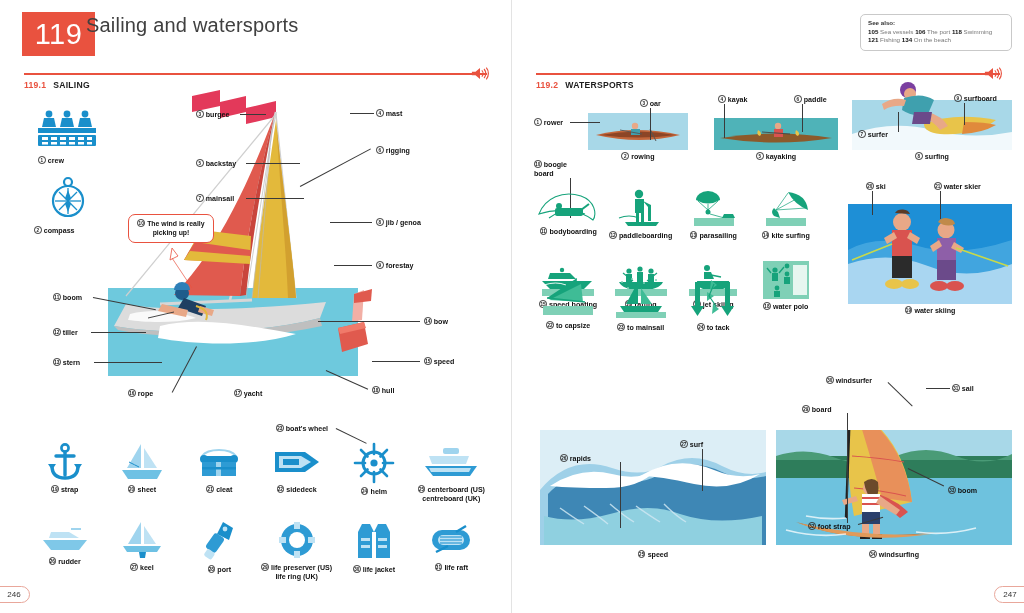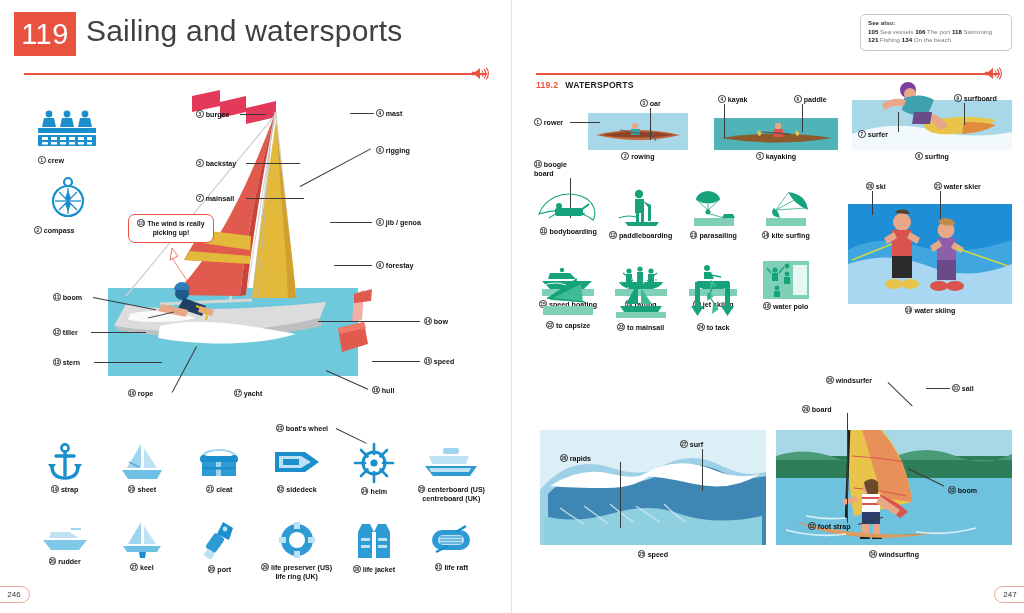--- a/index.html
+++ b/index.html
@@ -9,29 +9,29 @@
     background:#ffffff;
     position:relative;
     overflow:hidden;
   }
   .page { position:absolute; top:0; width:512px; height:613px; background:#fff; }
   .page-left  { left:0;  border-right:1px solid #e3e3e3; }
   .page-right { left:512px; }
 
   
   .chapter-badge{
-    position:absolute; left:14px; top:12px;
-    width:62px; height:44px; background:#E9523F;
+    position:absolute; left:22px; top:12px;
+    width:73px; height:44px; background:#E9523F;
     color:#fff; font-size:29px; font-weight:300;
     display:flex; align-items:center; justify-content:center;
     letter-spacing:.5px;
   }
   .chapter-title{
     position:absolute; left:86px; top:14px;
-    font-size:30px; font-weight:300; color:#404040; letter-spacing:.2px;
+    font-size:20px; font-weight:300; color:#404040; letter-spacing:.2px;
     white-space:nowrap;
   }
   .see-also{
     position:absolute; right:12px; top:14px; width:152px;
     border:1px solid #c9c9c9; border-radius:5px;
     padding:4px 6px 5px 7px; background:#fff;
   }
   .see-also .sa-title{ font-size:6.2px; font-weight:bold; color:#333; margin-bottom:1.5px; }
   .see-also .sa-line{ font-size:6.2px; color:#777; line-height:1.38; }
   .see-also .sa-num{ font-weight:bold; color:#111; }
@@ -88,20 +88,23 @@
   <div class="chapter-title">Sailing and watersports</div>
 
   <div class="section-head" style="top:73px;">
     <div class="section-rule"></div>
     <svg class="spk" viewBox="0 0 20 16">
       <path d="M1 6 h4 L10 2 v12 L5 10 H1 Z" fill="#E9523F"></path>
       <path d="M12 4.5 a5 5 0 0 1 0 7" stroke="#E9523F" stroke-width="1.3" fill="none"></path>
       <path d="M14.5 3 a7.5 7.5 0 0 1 0 10" stroke="#E9523F" stroke-width="1.3" fill="none"></path>
       <path d="M17 1.6 a10 10 0 0 1 0 12.8" stroke="#E9523F" stroke-width="1.3" fill="none"></path>
     </svg>
+    <div class="section-label">
+      <span class="sn">119.1</span><span>SAILING</span>
+    </div>
   </div>
 
   <div style="position:absolute;left:36px;top:108px;">
     <svg width="62" height="42" viewBox="0 0 62 42">
       <g fill="#1A8FCB">
         <circle cx="13" cy="6" r="3.4"></circle>
           <path d="M8 10 h10 l2 9 H6 z"></path>
         <circle cx="31" cy="6" r="3.4"></circle>
           <path d="M26 10 h10 l2 9 H24 z"></path>
         <circle cx="49" cy="6" r="3.4"></circle>

